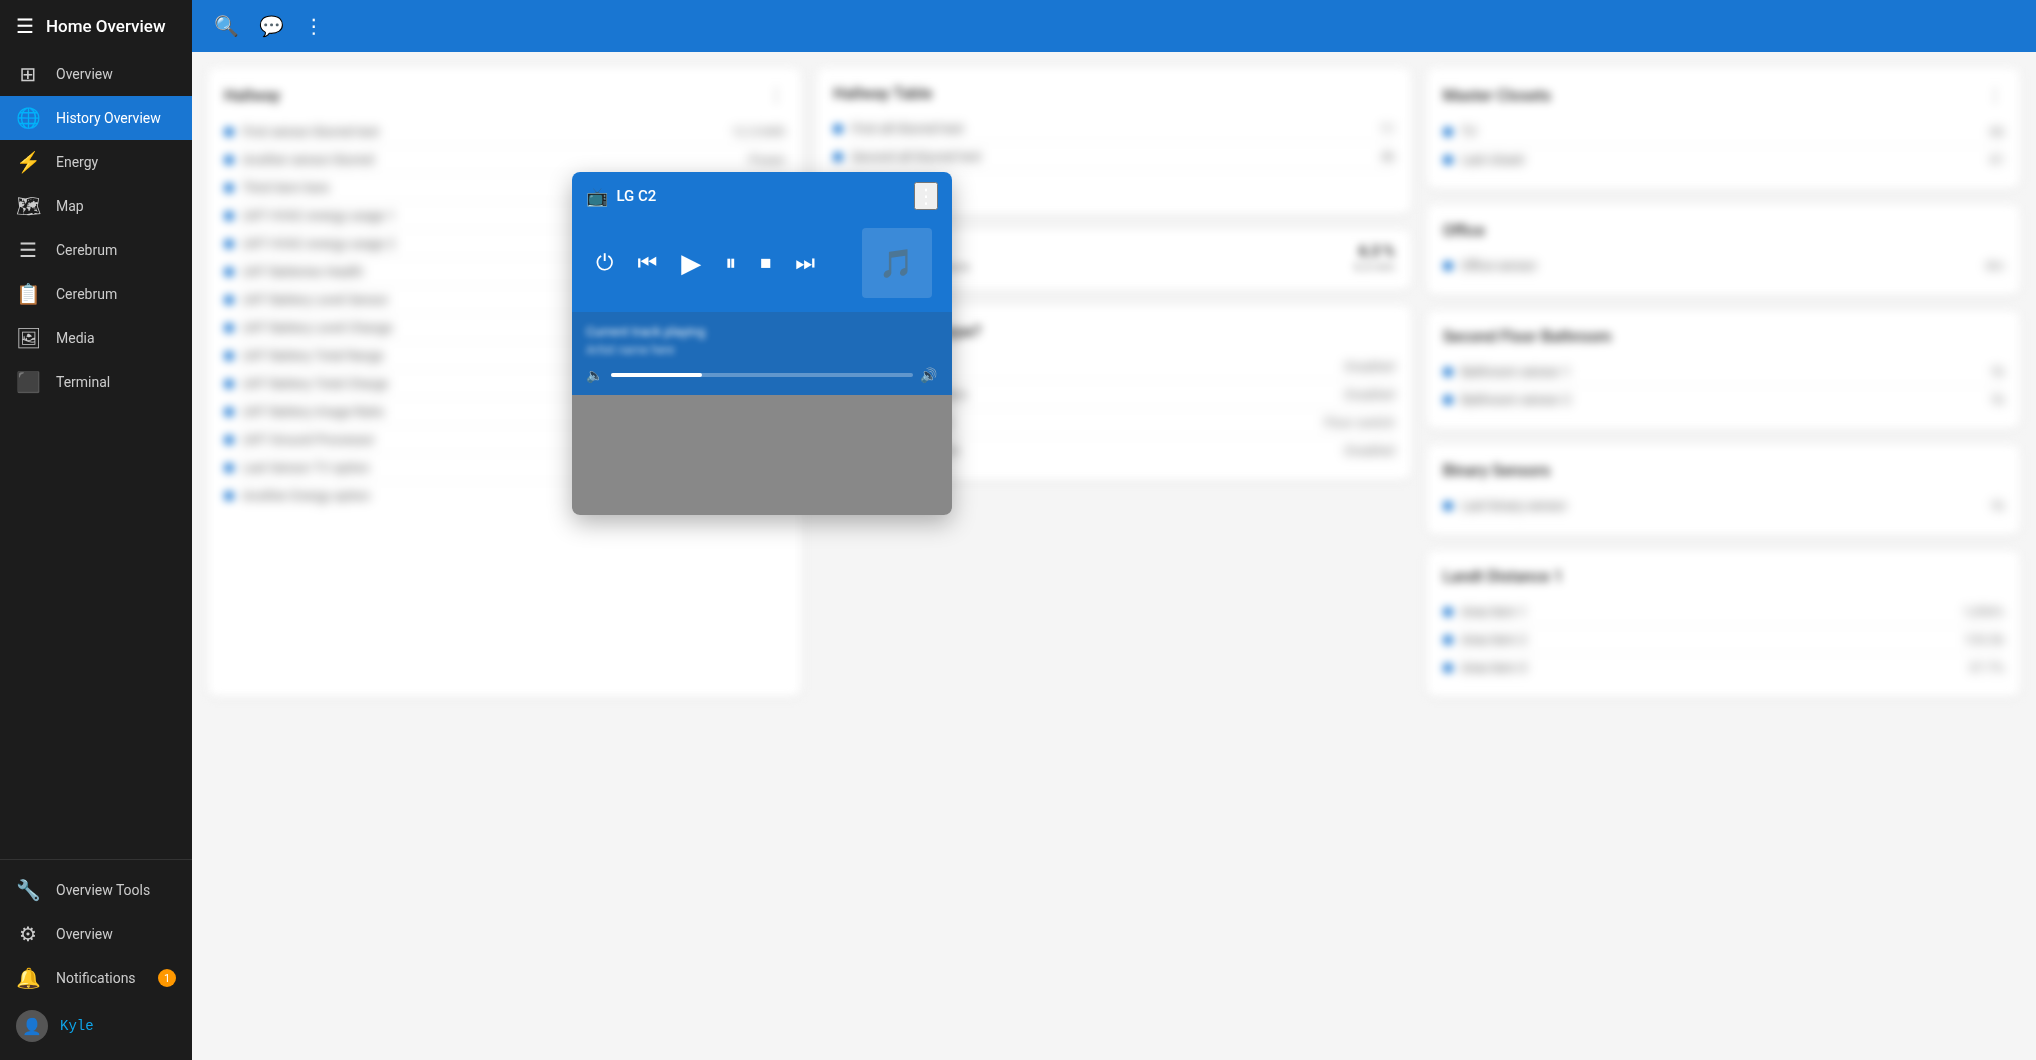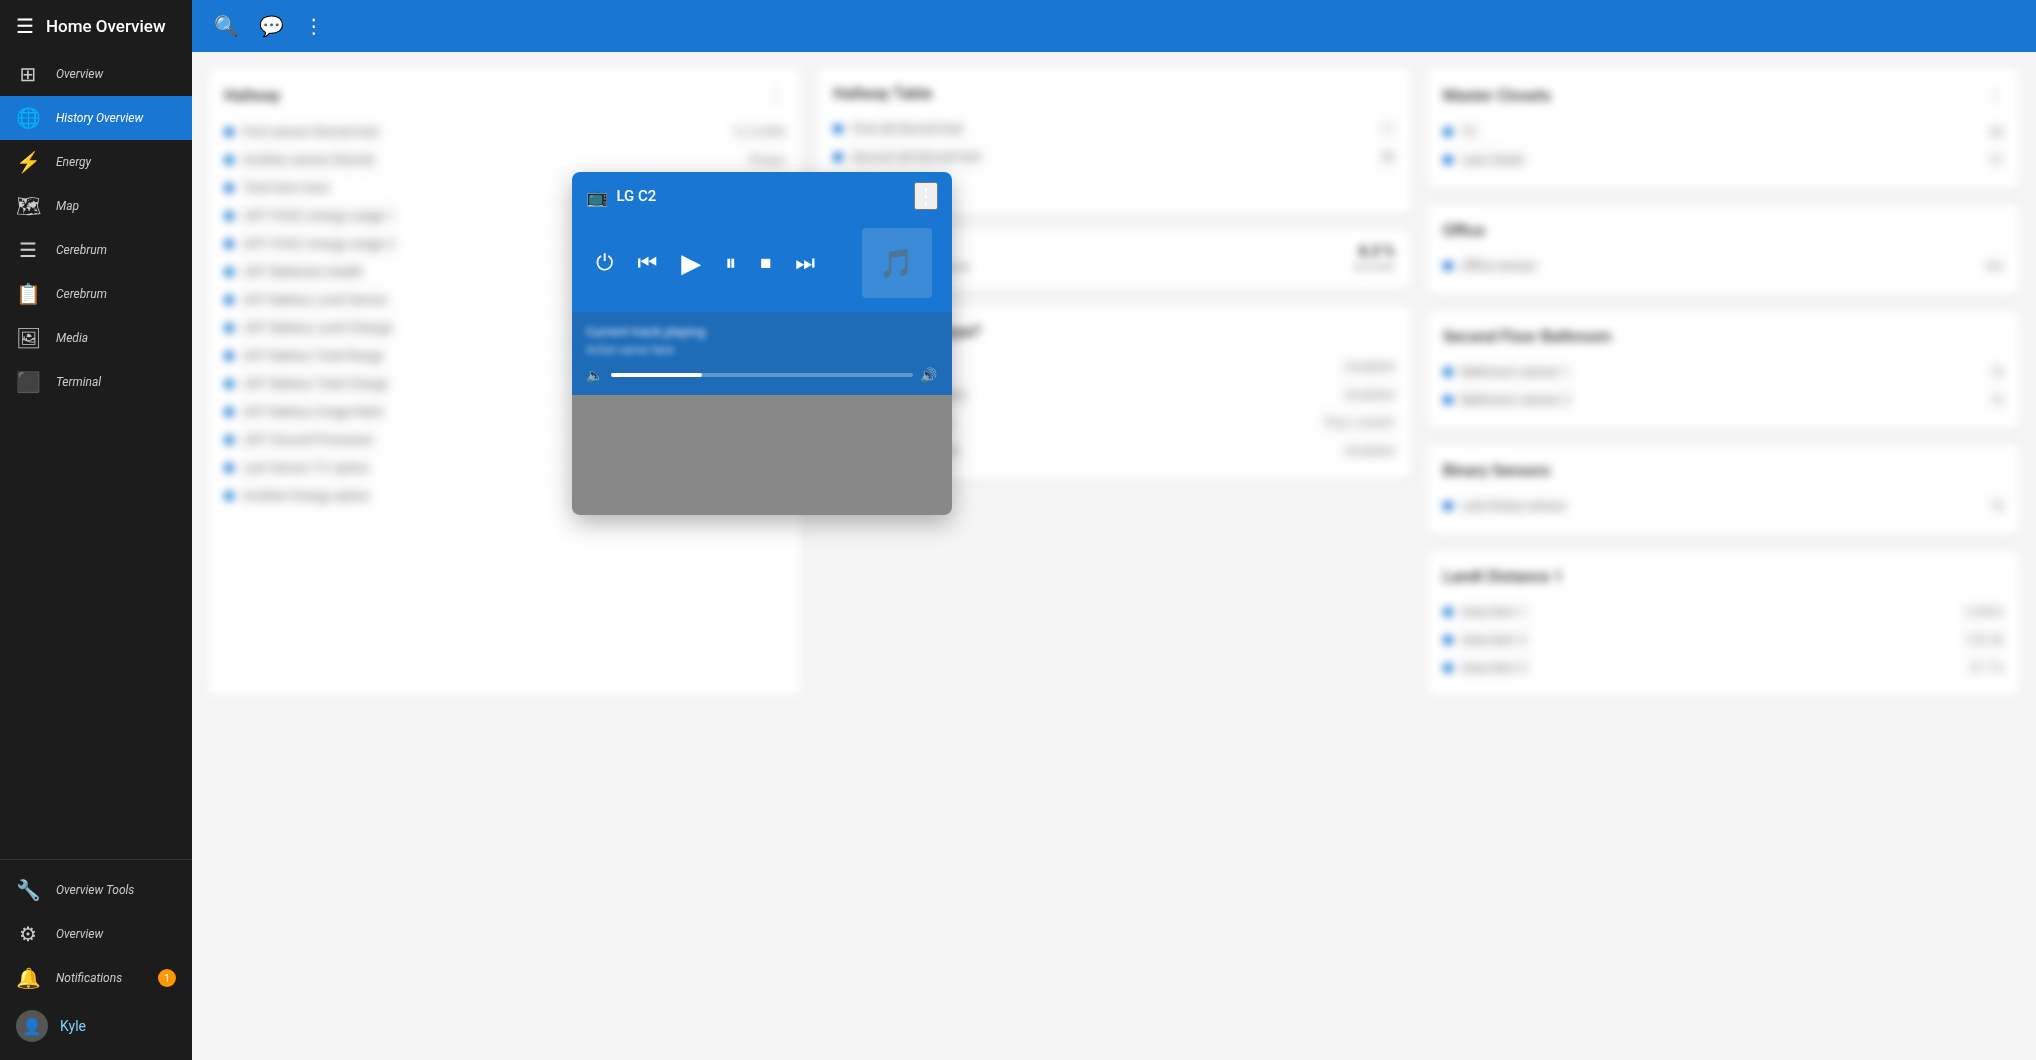--- a/index.html
+++ b/index.html
@@ -44,21 +44,21 @@
       color: #ccc;
       font-size: 14px;
       border-radius: 0;
       transition: background 0.1s;
     }
     .nav-item.active {
       background: #1976d2;
       color: #fff;
     }
     .nav-item .nav-icon { font-size: 20px; width: 24px; text-align: center; }
-    .nav-item .nav-label { font-size: 12px; font-style: italic; }
+    .nav-item .nav-label { font-size: 14px; }
 
     .sidebar-bottom {
       padding: 8px 0;
       border-top: 1px solid rgba(255,255,255,0.1);
     }
     .sidebar-bottom .nav-item { color: #ccc; }
     .notification-badge {
       background: #ff9800;
       color: #fff;
       border-radius: 50%;
@@ -81,21 +81,21 @@
       width: 32px;
       height: 32px;
       border-radius: 50%;
       background: #555;
       overflow: hidden;
       display: flex;
       align-items: center;
       justify-content: center;
       font-size: 16px;
     }
-    .user-name { color: #7dd3fc; font-size: 14px; }
+    .user-name { color: #0ea5e9; font-size: 14px; font-family: Liberation Mono, monospace; }
 
     
     .main {
       flex: 1;
       display: flex;
       flex-direction: column;
       overflow: hidden;
     }
 
     

